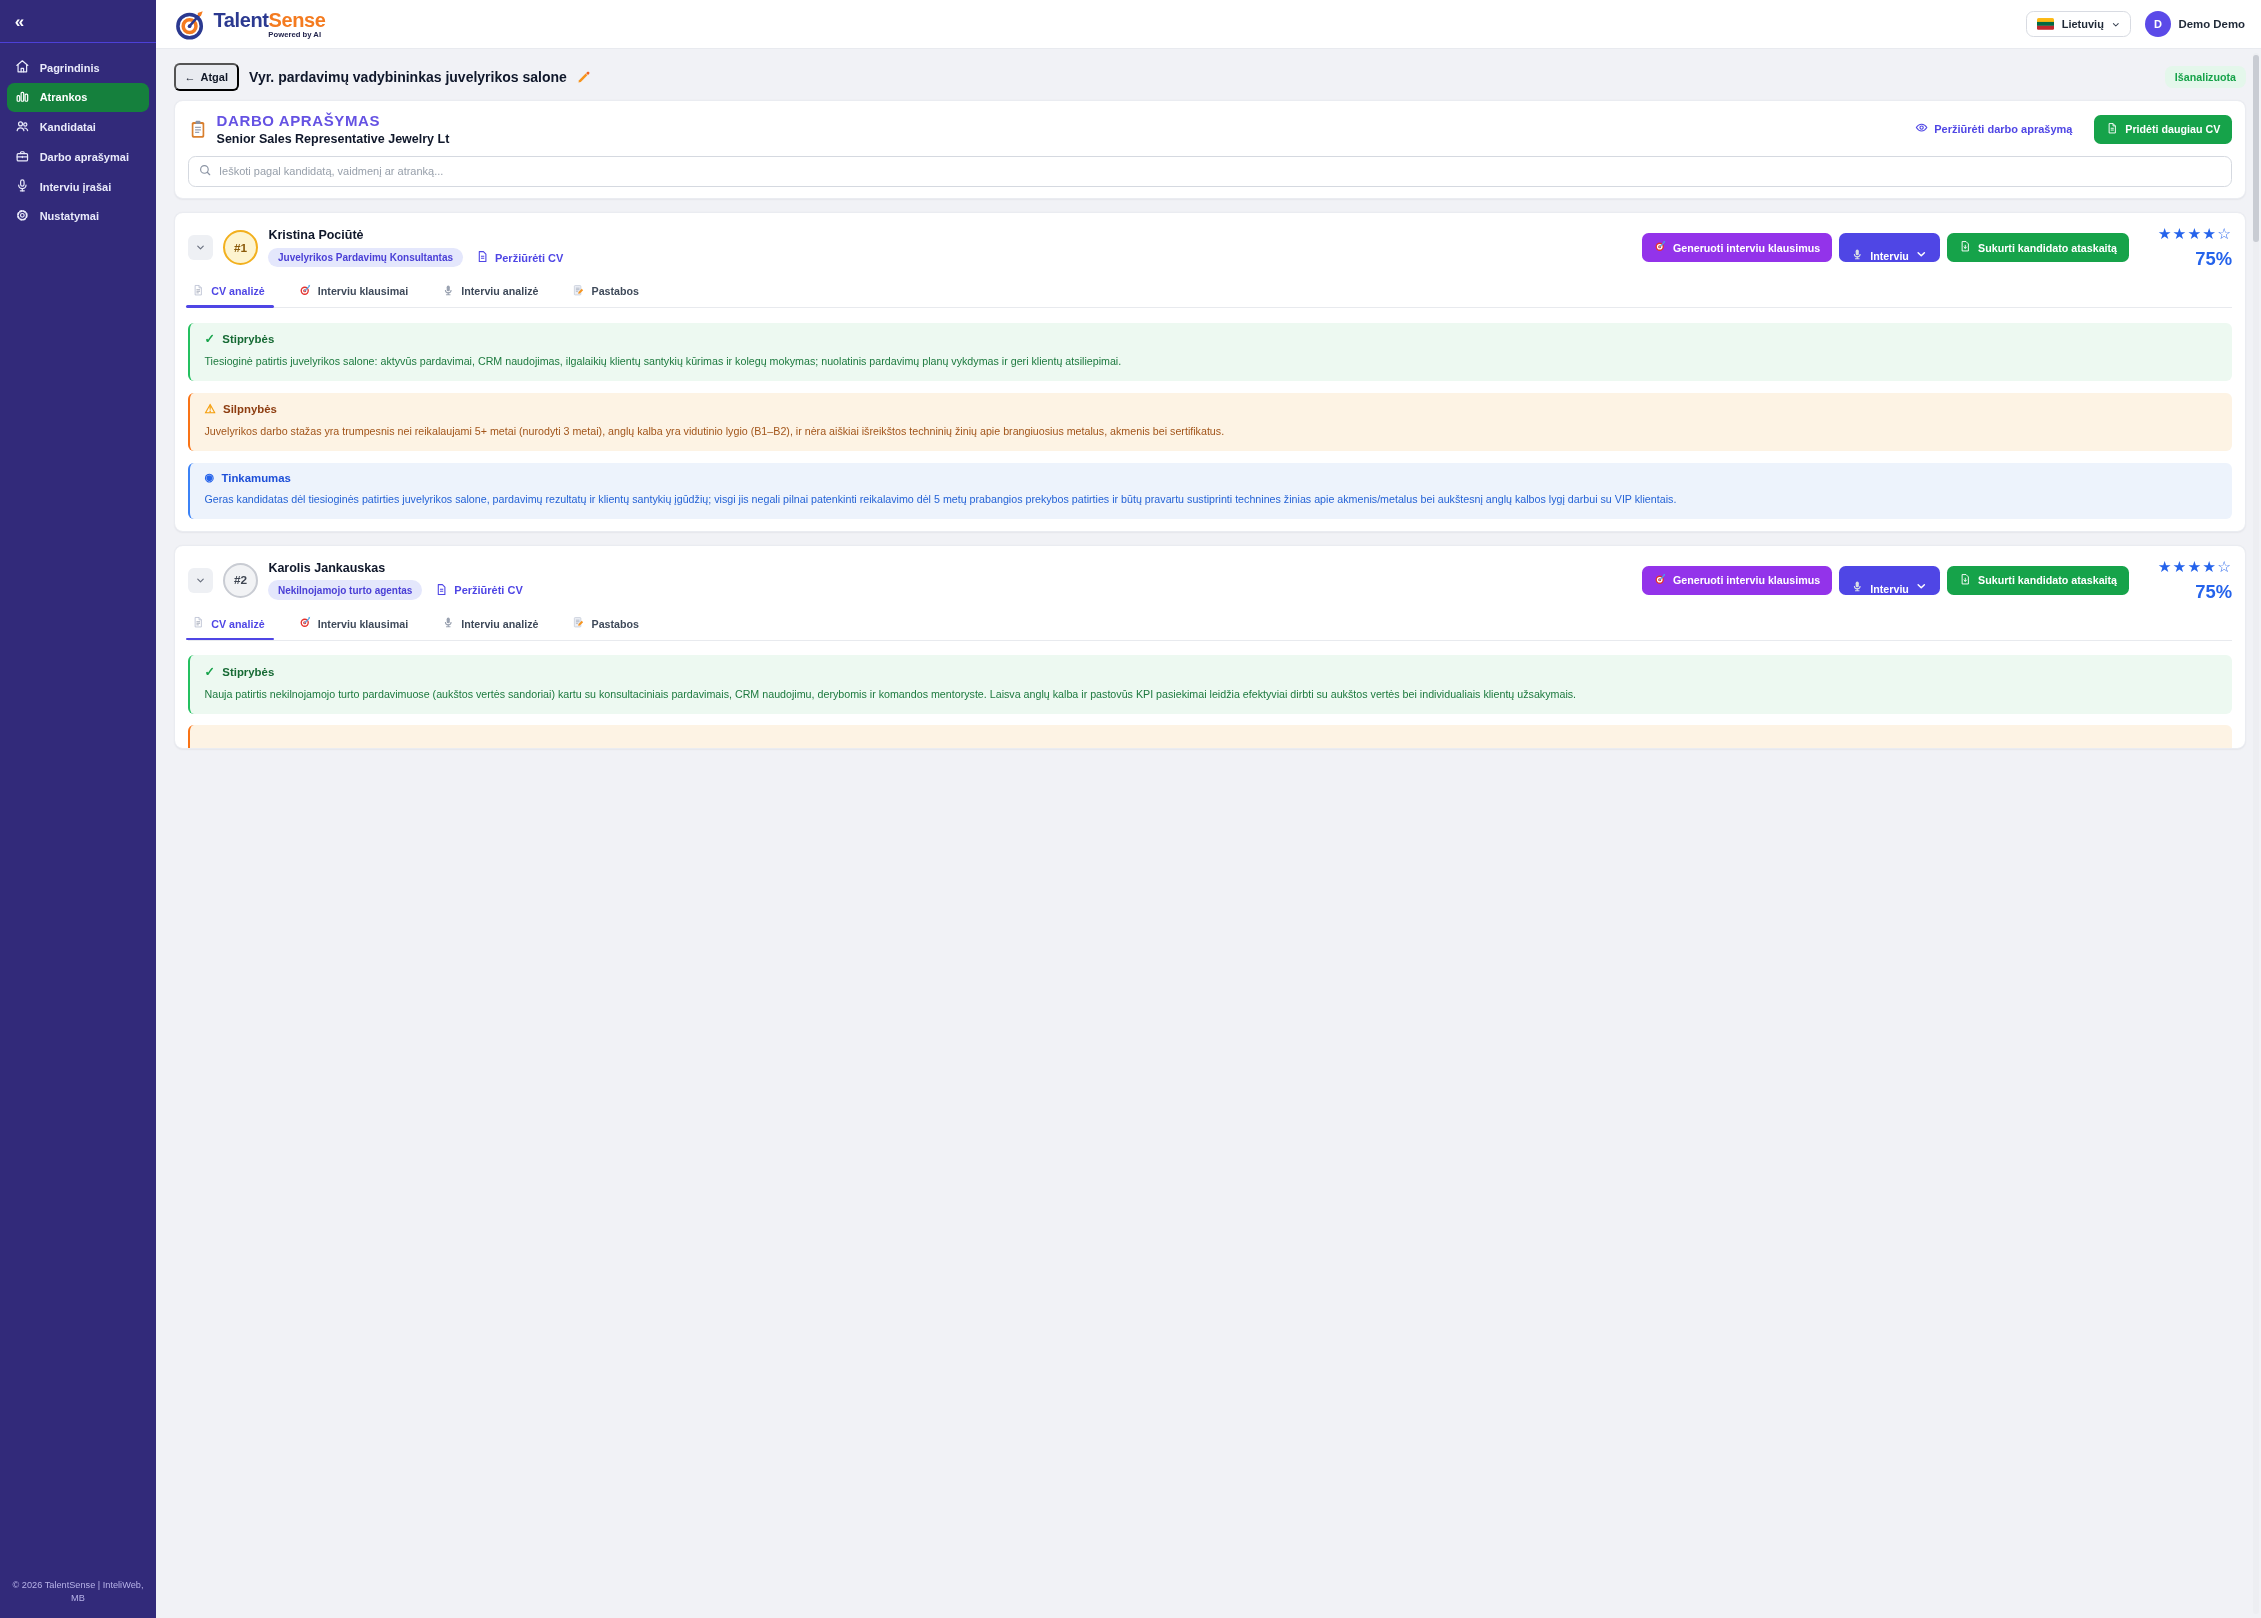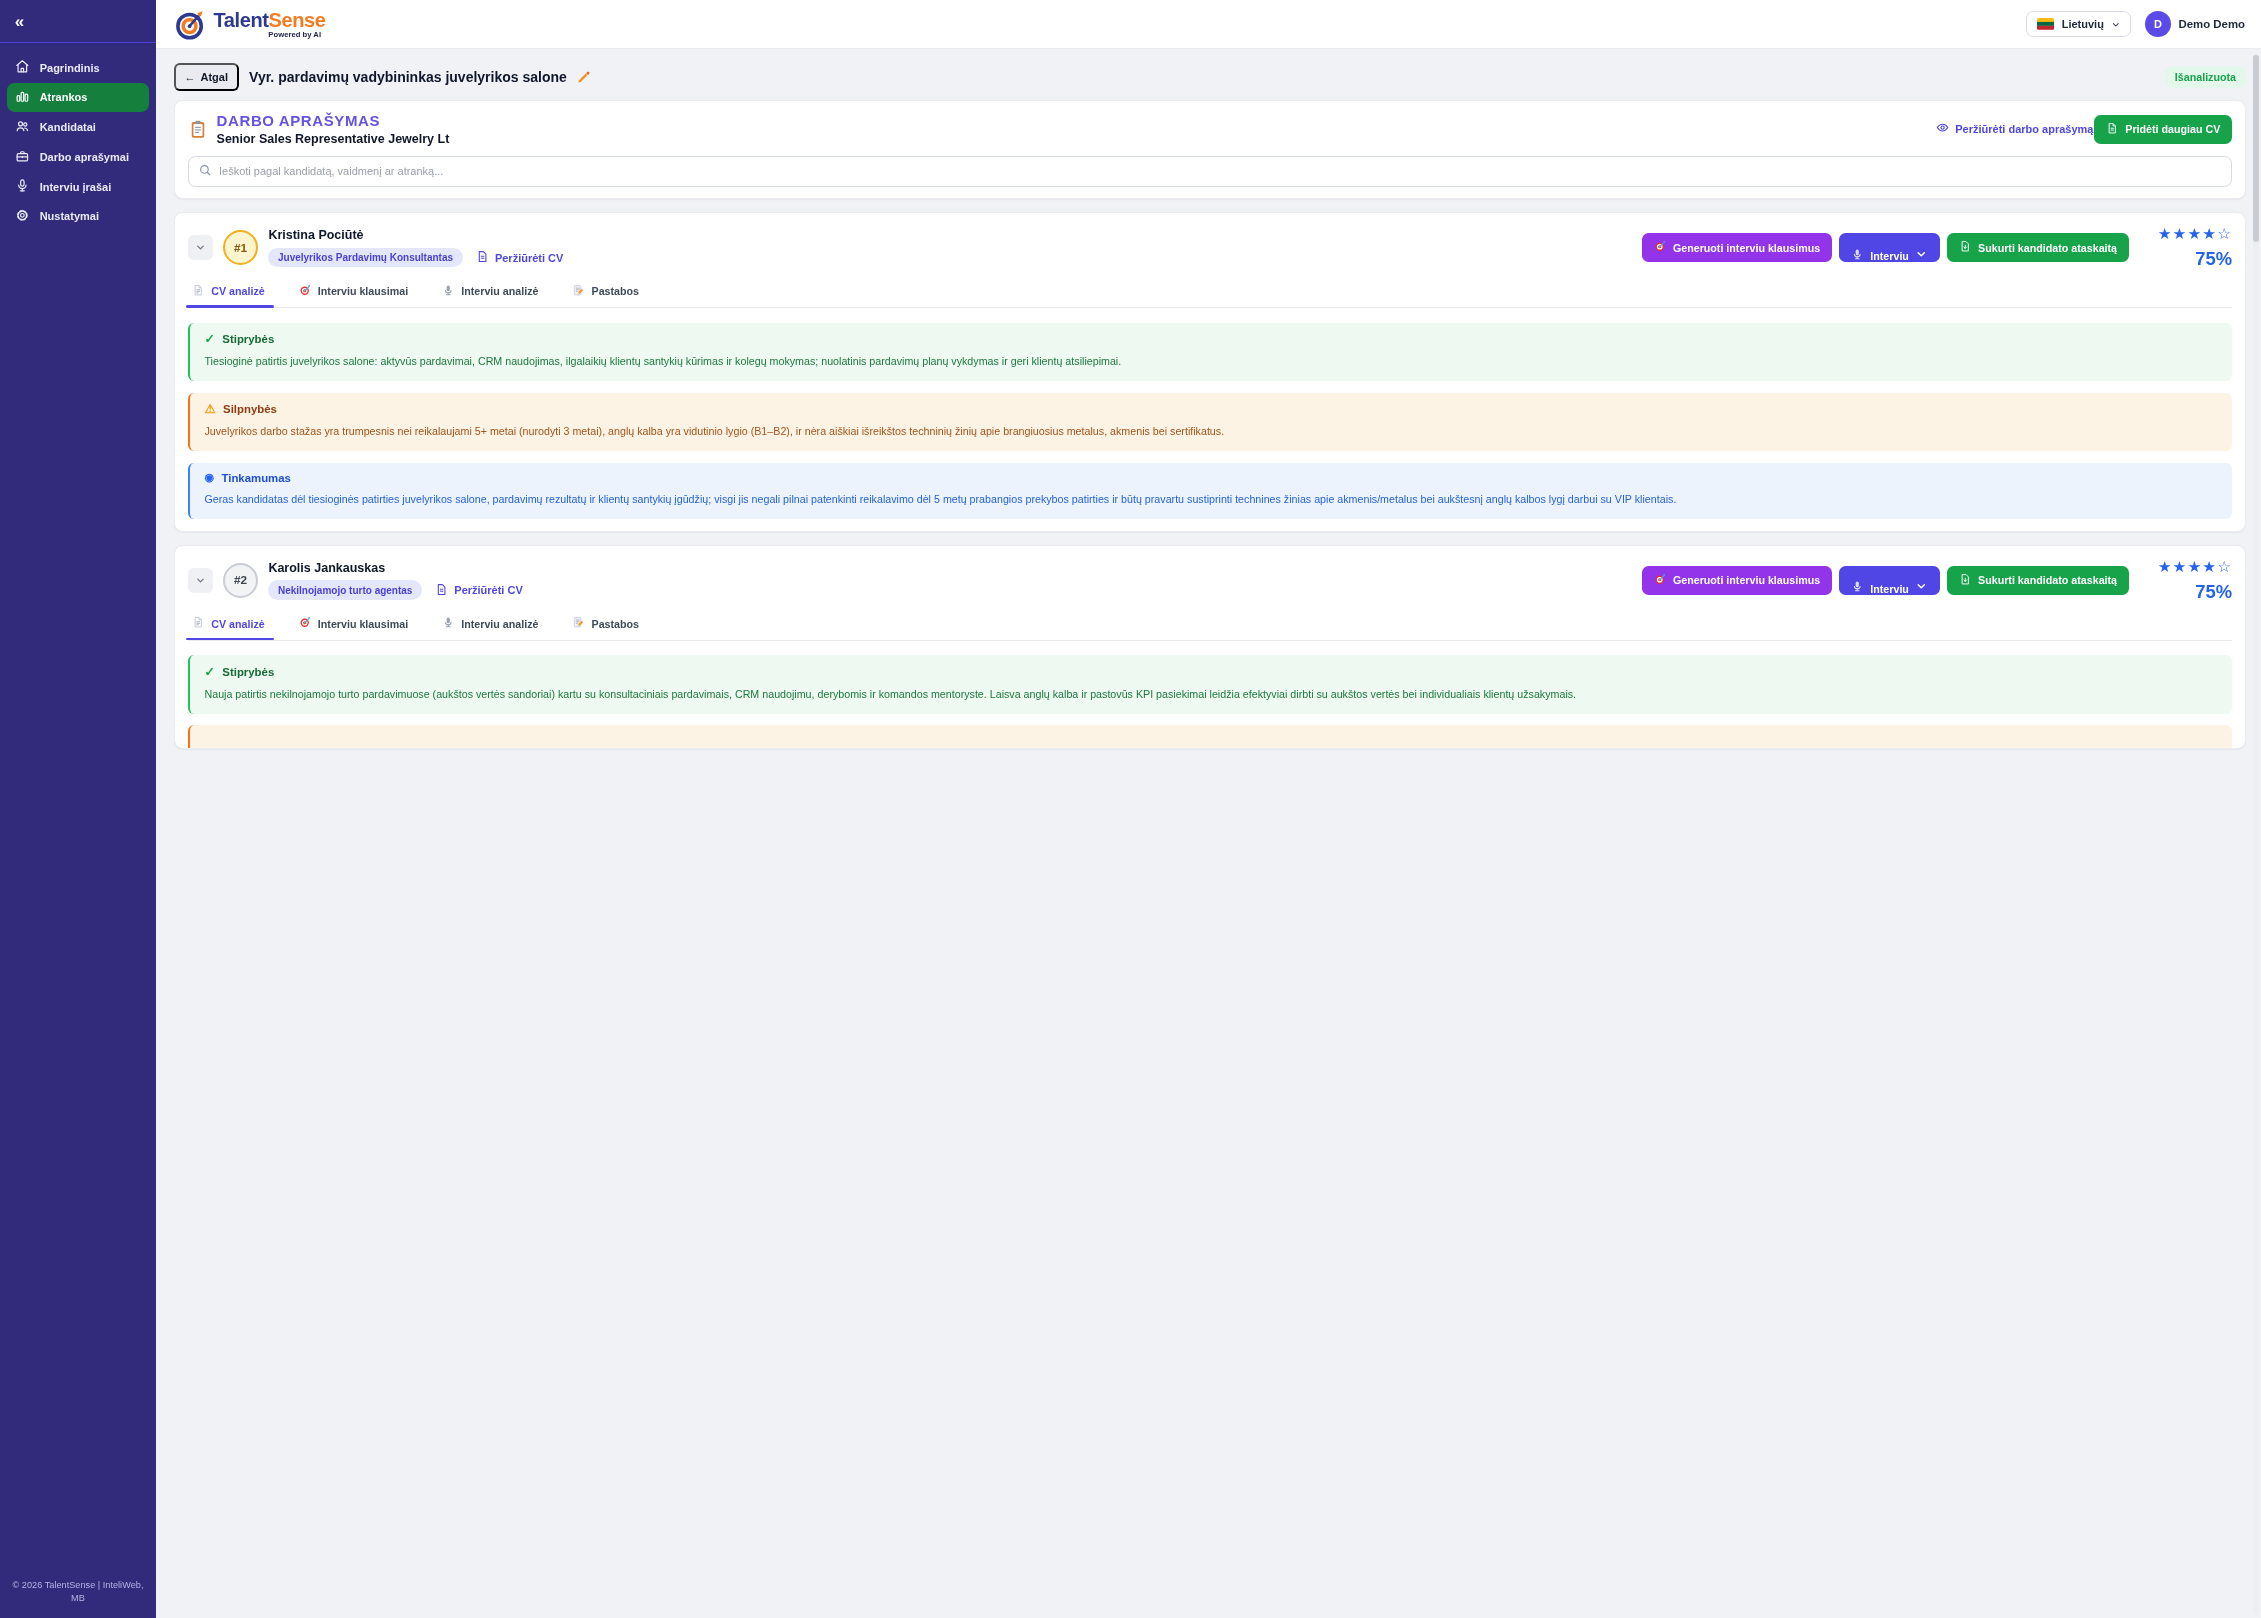--- a/index.html
+++ b/index.html
@@ -48,21 +48,21 @@
   .status-pill { margin-left:auto; background:#e4f7eb; color:#17a34a; font-size:10.7px;
     font-weight:700; padding:5.1px 10.3px; border-radius:7.4px; }
 
   .panel, .card { background:#fff; border:0.7px solid #eaecf1; border-radius:8.8px;
     box-shadow:0 0.7px 1.5px rgba(16,24,40,.05); }
   .panel { margin-top:10.3px; padding:11px 13.2px; }
   .job-row { display:flex; align-items:center; gap:8.8px; }
   .job-ic svg { width:20px; height:20px; display:block; }
   .job-eyebrow { font-size:15px; font-weight:700; color:#6552e3; letter-spacing:0.6px; }
   .job-title { font-size:12.5px; font-weight:800; margin-top:2.2px; }
-  .job-actions { margin-left:auto; display:flex; align-items:center; gap:1px; }
+  .job-actions { margin-left:auto; display:flex; align-items:center; gap:22px; }
   .link-purple { color:#4f46e5; font-size:11px; font-weight:700; display:flex; align-items:center; gap:5.9px; }
   .link-purple svg { width:13.2px; height:13.2px; }
   .btn { display:inline-flex; align-items:center; gap:6.6px; border:none; border-radius:6.6px;
     height:29px; padding:0 11.8px; font-family:inherit; font-size:10.7px; font-weight:700; color:#fff; cursor:pointer; }
   .btn svg { width:12.5px; height:12.5px; }
   .btn-green { background:#16a34a; } .btn-purple { background:#9333ea; } .btn-indigo { background:#4f46e5;align-items:flex-end; }
   .search-box { margin-top:10.3px; height:31px; border:1.1px solid #d5d9e0; border-radius:7.4px;
     display:flex; align-items:center; gap:7.4px; padding:0 8.8px; background:#fff; }
   .search-box svg { width:14px; height:14px; flex:none; }
   .search-input { border:none; outline:none; flex:1; font-size:11px; color:#374151; font-family:inherit; background:transparent; }

